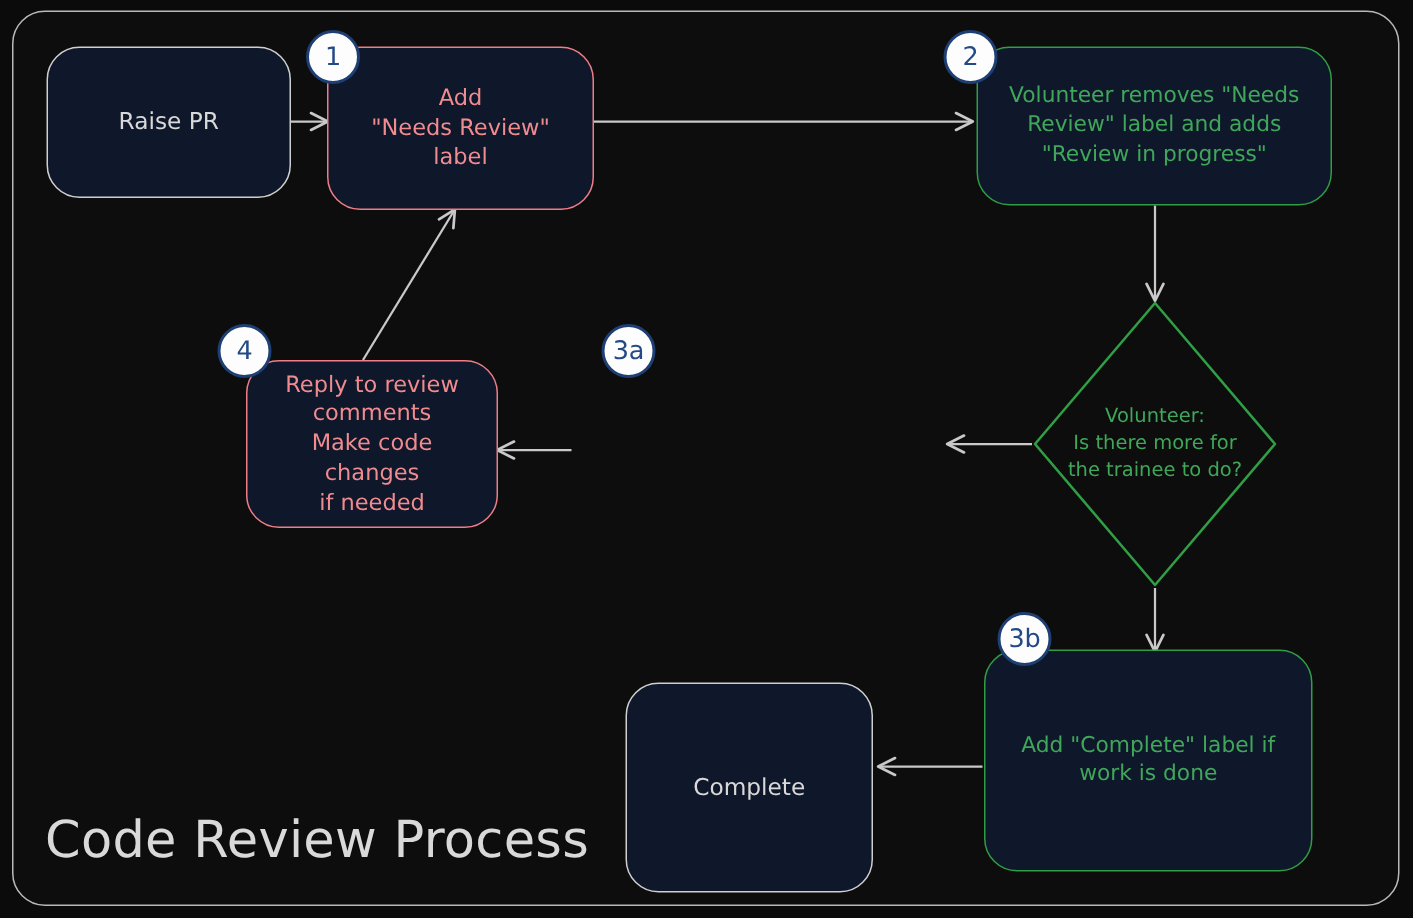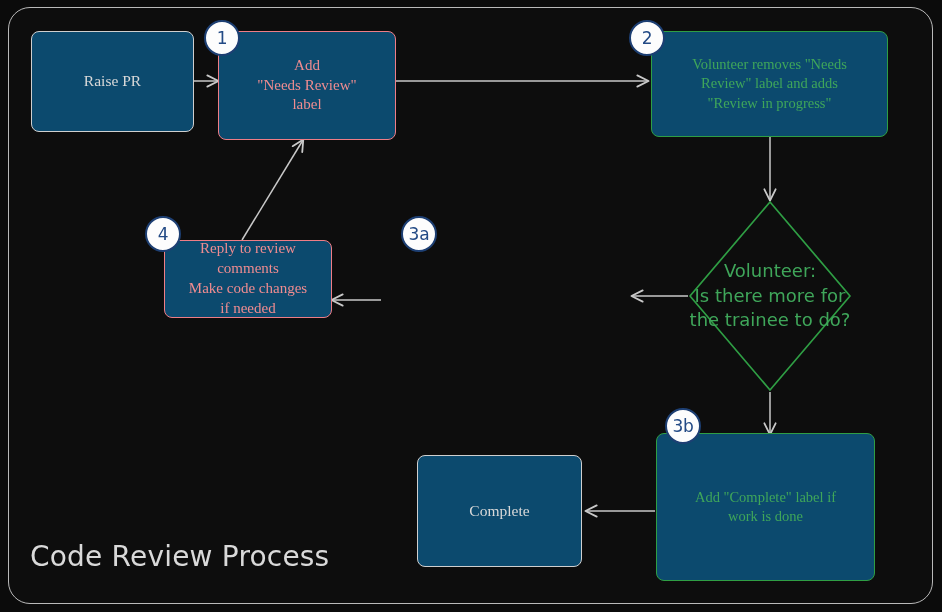--- a/index.html
+++ b/index.html
@@ -45,25 +45,24 @@
     pointer-events: none;
   }
 
   .node {
     position: absolute;
     box-sizing: border-box;
     display: flex;
     align-items: center;
     justify-content: center;
     text-align: center;
-    border-radius: 8px;
-    background: #0c4a6e;
+    border-radius: 22px;
+    background: #0f172a;
     line-height: 1.32;
     padding: 4px 10px;
-    font-family: Liberation Serif, serif;
   }
 
   .node .txt {
     display: block;
     white-space: pre-line;
   }
 
   
   .node.neutral {
     border: 1.7px solid #cfcfcf;
@@ -95,21 +94,21 @@
   .diamond .shape {
     position: absolute;
     left: 0; top: 0;
     width: 100%;
     height: 100%;
   }
   .diamond .dtxt {
     position: relative;
     z-index: 2;
     color: #3fa65a;
-    font-size: 18px;
+    font-size: 13px;
     text-align: center;
     line-height: 1.38;
     white-space: pre-line;
   }
 
   
   .badge {
     position: absolute;
     width: 32px;
     height: 32px;
@@ -123,21 +122,21 @@
     justify-content: center;
     z-index: 30;
     letter-spacing: -0.2px;
   }
 
   #diagram-title {
     position: absolute;
     left: 30px;
     top: 540px;
     color: #d9d9d9;
-    font-size: 28px;
+    font-size: 34px;
     letter-spacing: 0.2px;
   }
 </style>
 </head>
 <body>
 
 <div id="stage">
 
   <div id="frame"></div>
 
@@ -196,37 +195,37 @@
     </svg>
     <span class="dtxt">Volunteer:
 Is there more for
 the trainee to do?</span>
   </div>
 
   <div class="badge" style="left:372px; top:216px;margin-left:29px;">
     <span>3a</span>
   </div>
 
-  <div class="node red" style="left:164px; top:240px; width:168px; height:78px;align-items:center;">
+  <div class="node red" style="left:164px; top:240px; width:168px; height:112px;align-items:center;">
     <span class="txt">Reply to review
 comments
 Make code changes
 if needed</span>
   </div>
   <div class="badge" style="left:145px; top:216px;">
     <span>4</span>
   </div>
 
   <div class="node green" style="left:656px; top:433px; width:219px; height:148px;">
     <span class="txt">Add "Complete" label if
 work is done</span>
   </div>
   <div class="badge" style="left:649px; top:408px;margin-left:16px;">
     <span>3b</span>
   </div>
 
-  <div class="node neutral" style="left:417px; top:455px; width:165px; height:112px;">
+  <div class="node neutral" style="left:417px; top:455px; width:165px; height:140px;">
     <span class="txt">Complete</span>
   </div>
 
   <div id="diagram-title">Code Review Process</div>
 
 </div>
 
 </body></html>

